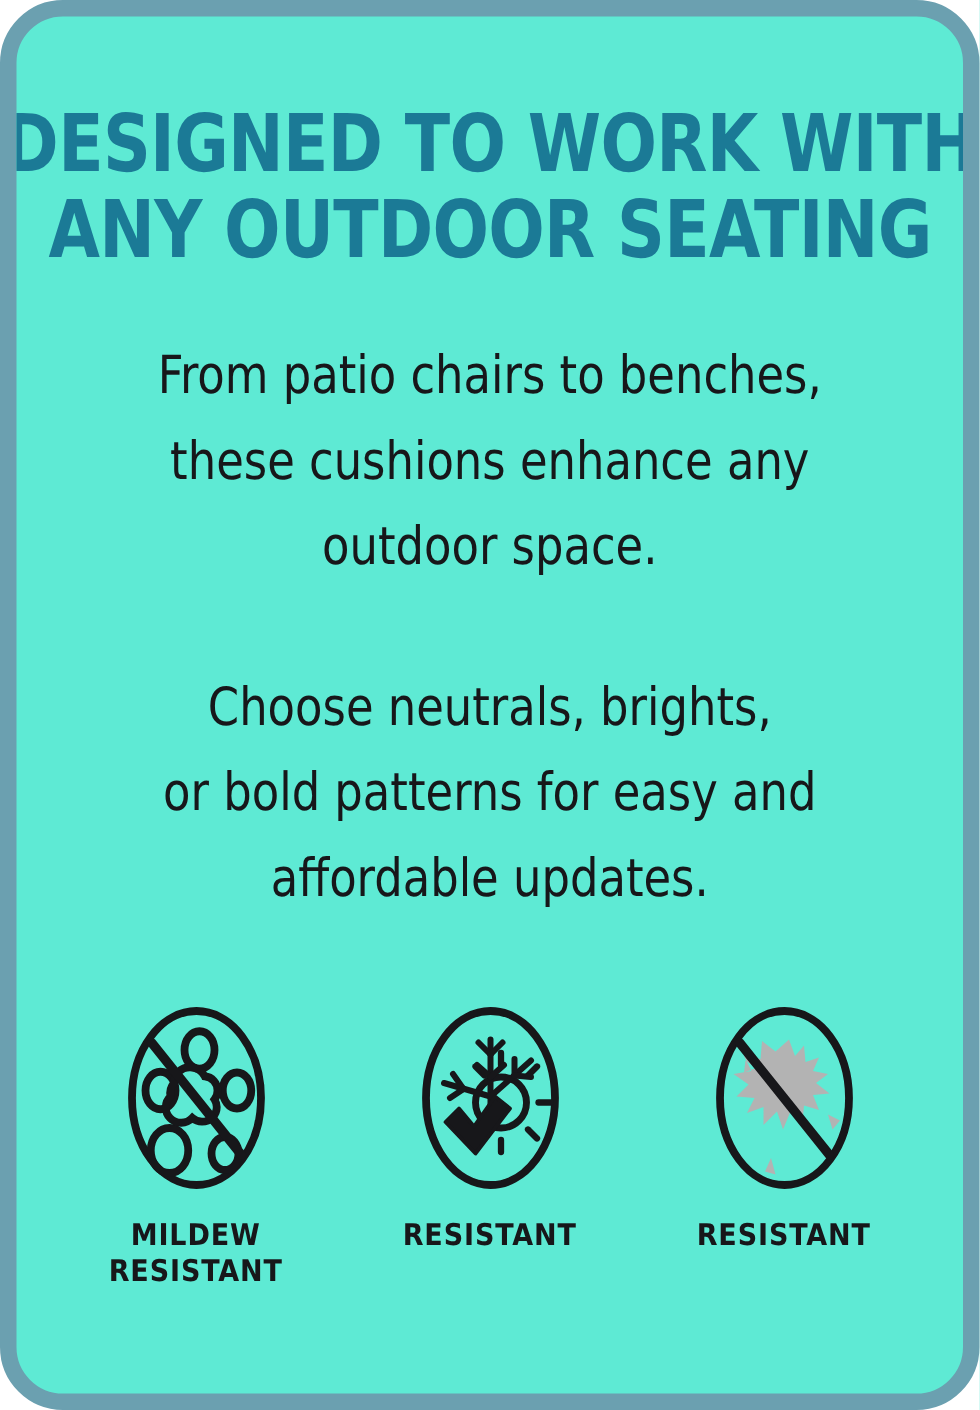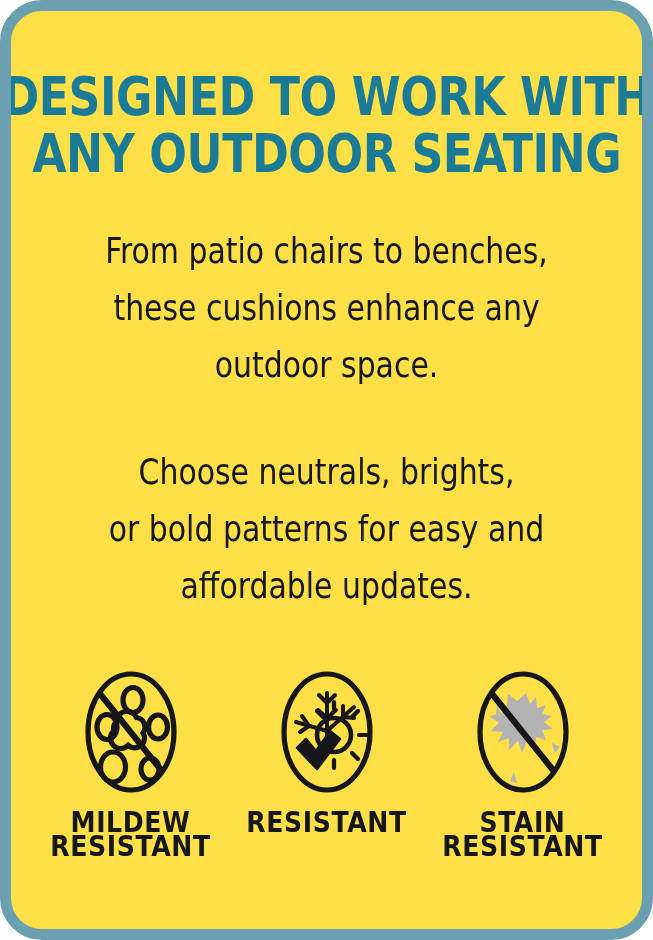--- a/index.html
+++ b/index.html
@@ -16,21 +16,21 @@
 
   .card {
     position: absolute;
     left: 0;
     top: 0;
     width: 653px;
     height: 940px;
     box-sizing: border-box;
     border: 11px solid #6BA0B0;
     border-radius: 42px;
-    background: #fde047;
+    background: #5eead4;
     overflow: hidden;
   }
 
   .inner {
     position: absolute;
     left: 0;
     top: 0;
     right: 0;
     bottom: 0;
     display: flex;
@@ -103,21 +103,21 @@
     width: 98px;
     height: 126px;
     display: block;
   }
   .badge-label {
     margin-top: 16px;
     text-align: center;
     color: #17171A;
     font-family: "Liberation Sans Narrow", "DejaVu Sans Condensed", "Liberation Sans", sans-serif;
     font-weight: bold;
-    font-size: 28px;
+    font-size: 20px;
     line-height: 24px;
     letter-spacing: 0.6px;
   }
   .badge-label .ln { display: block; }
 </style>
 </head>
 <body>
 
 <div class="card">
   <div class="inner">
@@ -217,20 +217,19 @@
           <ellipse cx="49" cy="63" rx="43" ry="58" fill="none" stroke="#17171A" stroke-width="5.2"></ellipse>
           <path fill="#B3B3B3" d="
             M52 24
             l4 11 6 -7 1 11 9 -3 -4 9 10 2 -8 6 9 7 -11 1 4 10 -10 -3 -1 11 -8 -7 -5 12 -4 -12 -9 9 0 -12 -11 4 5 -10 -12 -1 8 -8 -10 -7 12 -2 -5 -10 11 2 1 -12 9 7 z
             M30 43 l-7 -5 -1 8 z
             M78 74 l8 4 -5 6 z
             M40 103 l-4 9 7 2 z"></path>
           <line x1="19" y1="26" x2="79" y2="101" stroke="#17171A" stroke-width="6.2" stroke-linecap="round"></line>
         </svg>
         <div class="badge-label">
-          <span class="ln">STAIN</span>
           <span class="ln">RESISTANT</span>
         </div>
       </div>
 
     </div>
   </div>
 </div>
 
 </body></html>

